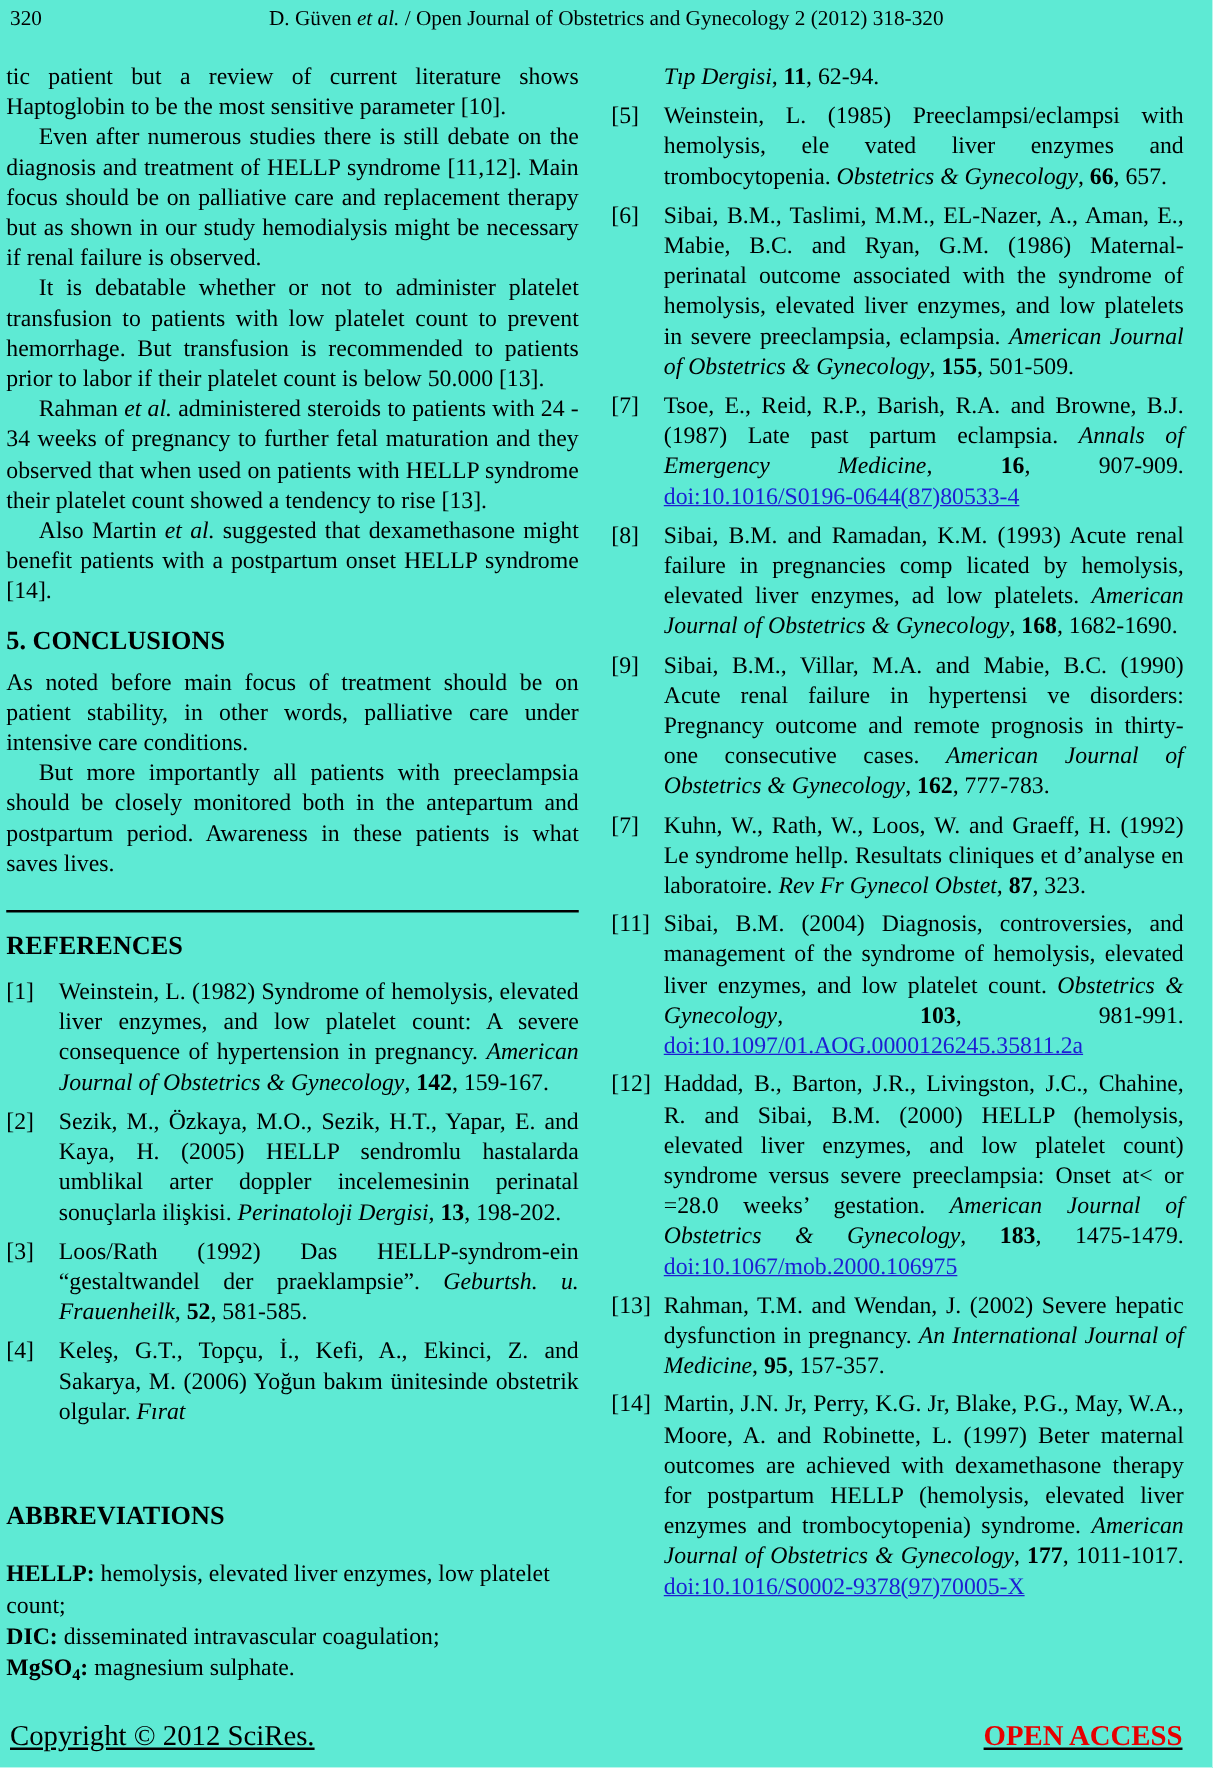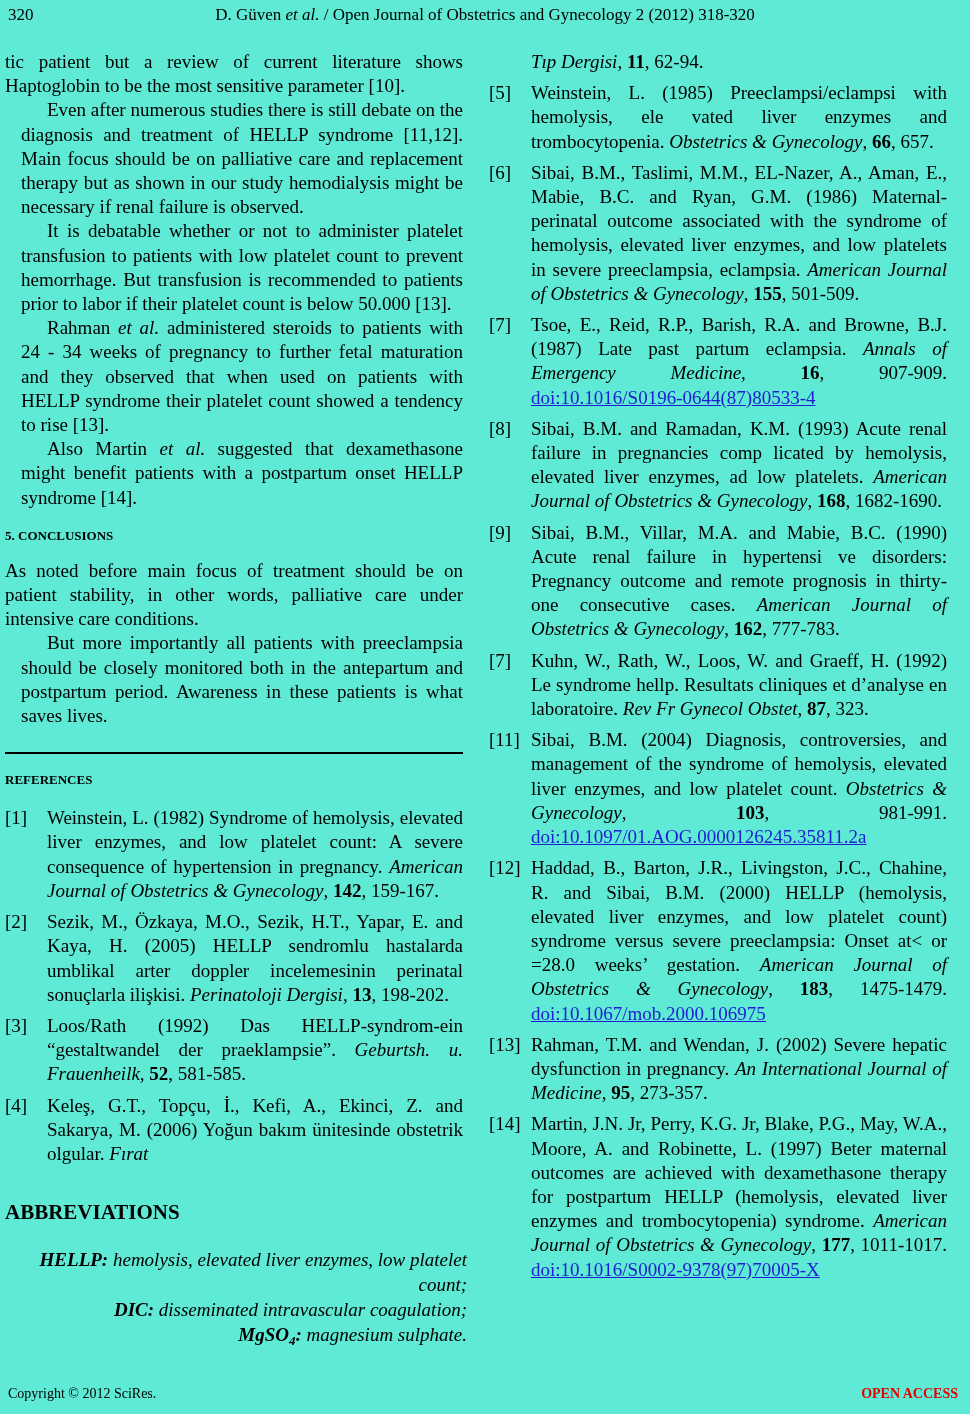--- a/index.html
+++ b/index.html
@@ -19,44 +19,45 @@
   .header { position: absolute; top: 5px; left: 0; right: 0; height: 24px; font-size: 17px; }
   .page-num { position: absolute; left: 8px; top: 0; }
   .running-title { text-align: center; }
   
   .columns {
     position: absolute; top: 50px; left: 5px; width: 962px;
     display: flex; gap: 26px;
   }
   .col { width: 458px; font-size: 19px; line-height: 24.2px; text-align: justify; }
   .para { text-align: justify; }
-  .para.indent { text-indent: 26px; margin-left: 16px; }
+  .para.indent { text-indent: 26px; }
   .section-heading {
-    font-size: 13px; font-weight: bold; line-height: 26px;
+    font-size: 21px; font-weight: bold; line-height: 26px;
     margin-top: 13px; margin-bottom: 10px; text-align: left;
   }
   .refs-rule { border: 0; border-top: 2.5px solid #000; margin: 24px 0 13px 0; width: 100%; }
   .refs-heading { margin-top: 0; margin-bottom: 13px; }
   .ref { display: flex; margin-bottom: 7px; }
   .ref-num { flex: 0 0 42px; }
   .ref-body { flex: 1 1 auto; text-align: justify; }
   .seg-p { }
   .seg-i { font-style: italic; }
   .seg-b { font-weight: bold; }
   .seg-a { color: var(--link, #1d1dd3); text-decoration: underline; }
   .seg-bs { font-weight: bold; font-size: 13px; vertical-align: -4px; }
   
   .abbrev { position: absolute; top: 1200px; left: 5px; width: 462px; font-size: 19px; line-height: 25px; }
   .abbrev-heading { font-size: 21px; font-weight: bold; margin-bottom: 22px; }
-  .abbrev-line { text-align: right; font-style: italic; }
+  .abbrev-line { text-align: left; }
   
   .footer {
-    position: absolute; left: 8px; right: 12px; bottom: 12px;
+    position: absolute; left: 8px; right: 24px; bottom: 12px;
     display: flex; justify-content: space-between; align-items: baseline;
-    font-size: 14px;
+    font-size: 23px;
+    text-decoration: underline;
   }
   .open-access { color: var(--open_access, #e60000); font-weight: bold; }
 </style>
 </head>
 <body>
 
 <div class="page">
 
   <div class="header">
     <span class="page-num">320</span>
@@ -129,21 +130,21 @@
       <div class="ref">
         <span class="ref-num">[11]</span>
         <span class="ref-body"><span class="seg-p">Sibai, B.M. (2004) Diagnosis, controversies, and management of the syndrome of hemolysis, elevated liver enzymes, and low platelet count. </span><span class="seg-i">Obstetrics &amp; Gynecology</span><span class="seg-p">, </span><span class="seg-b">103</span><span class="seg-p">, 981-991. </span><span class="seg-a">doi:10.1097/01.AOG.0000126245.35811.2a</span></span>
       </div>
       <div class="ref">
         <span class="ref-num">[12]</span>
         <span class="ref-body"><span class="seg-p">Haddad, B., Barton, J.R., Livingston, J.C., Chahine, R. and Sibai, B.M. (2000) HELLP (hemolysis, elevated liver enzymes, and low platelet count) syndrome versus severe preeclampsia: Onset at&lt; or =28.0 weeks’ gestation. </span><span class="seg-i">American Journal of Obstetrics &amp; Gynecology</span><span class="seg-p">, </span><span class="seg-b">183</span><span class="seg-p">, 1475-1479. </span><span class="seg-a">doi:10.1067/mob.2000.106975</span></span>
       </div>
       <div class="ref">
         <span class="ref-num">[13]</span>
-        <span class="ref-body"><span class="seg-p">Rahman, T.M. and Wendan, J. (2002) Severe hepatic dysfunction in pregnancy. </span><span class="seg-i">An International Journal of Medicine</span><span class="seg-p">, </span><span class="seg-b">95</span><span class="seg-p">, 273-357.</span></span>
+        <span class="ref-body"><span class="seg-p">Rahman, T.M. and Wendan, J. (2002) Severe hepatic dysfunction in pregnancy. </span><span class="seg-i">An International Journal of Medicine</span><span class="seg-p">, </span><span class="seg-b">95</span><span class="seg-p">, 157-357.</span></span>
       </div>
       <div class="ref">
         <span class="ref-num">[14]</span>
         <span class="ref-body"><span class="seg-p">Martin, J.N. Jr, Perry, K.G. Jr, Blake, P.G., May, W.A., Moore, A. and Robinette, L. (1997) Beter maternal outcomes are achieved with dexamethasone therapy for postpartum HELLP (hemolysis, elevated liver enzymes and trombocytopenia) syndrome. </span><span class="seg-i">American Journal of Obstetrics &amp; Gynecology</span><span class="seg-p">, </span><span class="seg-b">177</span><span class="seg-p">, 1011-1017. </span><span class="seg-a">doi:10.1016/S0002-9378(97)70005-X</span></span>
       </div>
     </div>
 
   </div>
 
   <div class="abbrev">

